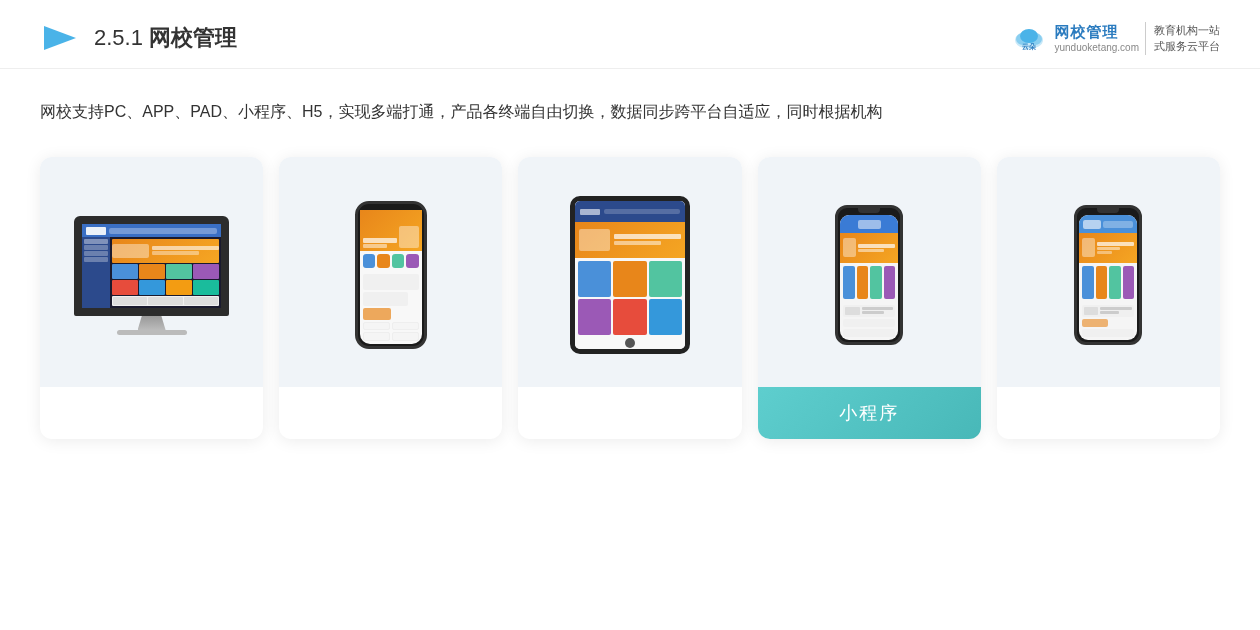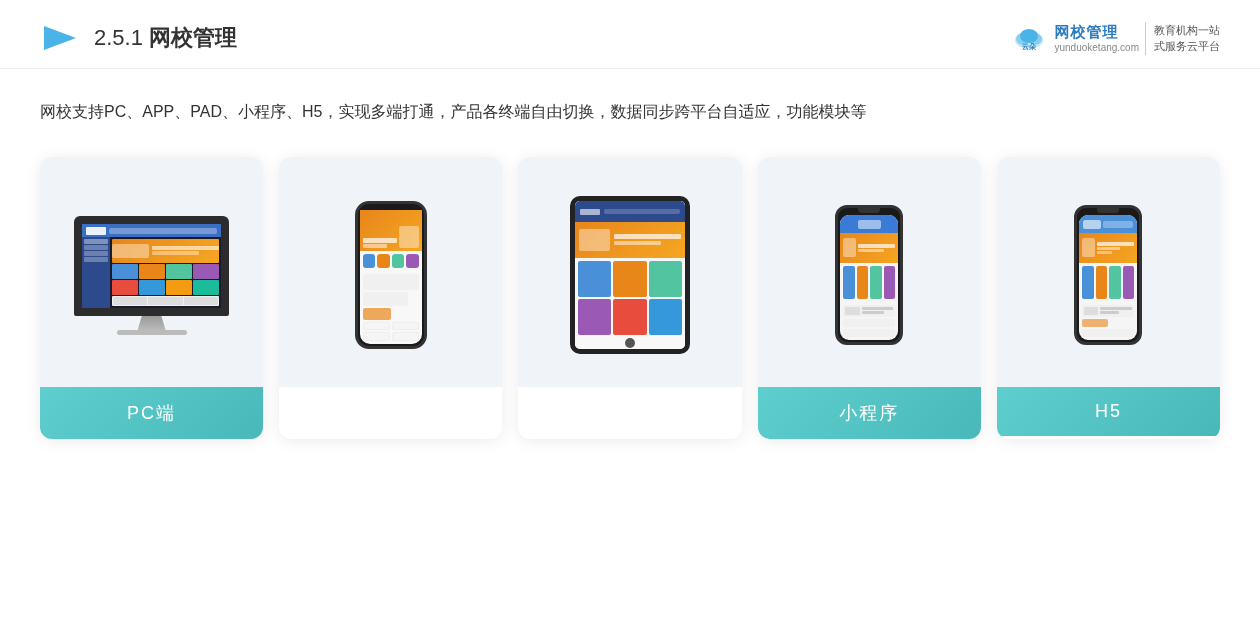--- a/index.html
+++ b/index.html
@@ -249,21 +249,21 @@
         <span class="brand-url">yunduoketang.com</span>
       </div>
       <div class="brand-slogan">
         <div>教育机构一站</div>
         <div>式服务云平台</div>
       </div>
     </div>
   </div>
 
   <div class="description">
-    <div>网校支持PC、APP、PAD、小程序、H5，实现多端打通，产品各终端自由切换，数据同步跨平台自适应，功能模块等</div>
+    <div>网校支持PC、APP、PAD、小程序、H5，实现多端打通，产品各终端自由切换，数据同步跨平台自适应，同时根据机构</div>
   </div>
 
   <div class="cards-section">
 
     <div class="card">
       <div class="card-image-area">
 
         <div style="display:flex;flex-direction:column;align-items:center;gap:0;">
           <div class="monitor-screen">
             <div style="display:flex;flex-direction:column;height:100%;">
@@ -302,21 +302,20 @@
                     <div style="flex:1;background:#ddd;border-radius:1px;"></div>
                   </div>
                 </div>
               </div>
             </div>
           </div>
           <div style="width:28px;height:14px;background:linear-gradient(to bottom,#999,#bbb);clip-path:polygon(15% 0%,85% 0%,100% 100%,0% 100%);margin:0 auto;"></div>
           <div style="width:70px;height:5px;background:#bbb;border-radius:3px;margin:0 auto;"></div>
         </div>
       </div>
-      <div class="card-label">PC端</div>
     </div>
 
     <div class="card">
       <div class="card-image-area">
         <div class="phone-mockup">
           <div class="phone-notch"></div>
           <div class="phone-screen">
             <div style="background:linear-gradient(135deg,#e8861a,#f5a623);height:30%;display:flex;align-items:flex-end;padding:3px;gap:2px;">
               <div style="flex:1;display:flex;flex-direction:column;gap:1px;">
                 <div style="height:5px;background:rgba(255,255,255,0.7);border-radius:1px;"></div>
@@ -445,17 +444,16 @@
                   <div style="height:3px;background:#ccc;border-radius:1px;"></div>
                   <div style="height:3px;background:#ccc;border-radius:1px;width:60%;"></div>
                 </div>
               </div>
               <div style="flex:1;background:#e8861a;border-radius:2px;opacity:0.6;width:50%;"></div>
               <div style="flex:1;background:#f0f0f0;border-radius:2px;"></div>
             </div>
           </div>
         </div>
       </div>
-      <div class="card-label">H5</div>
     </div>
 
   </div>
 </div>
 
 </body></html>

